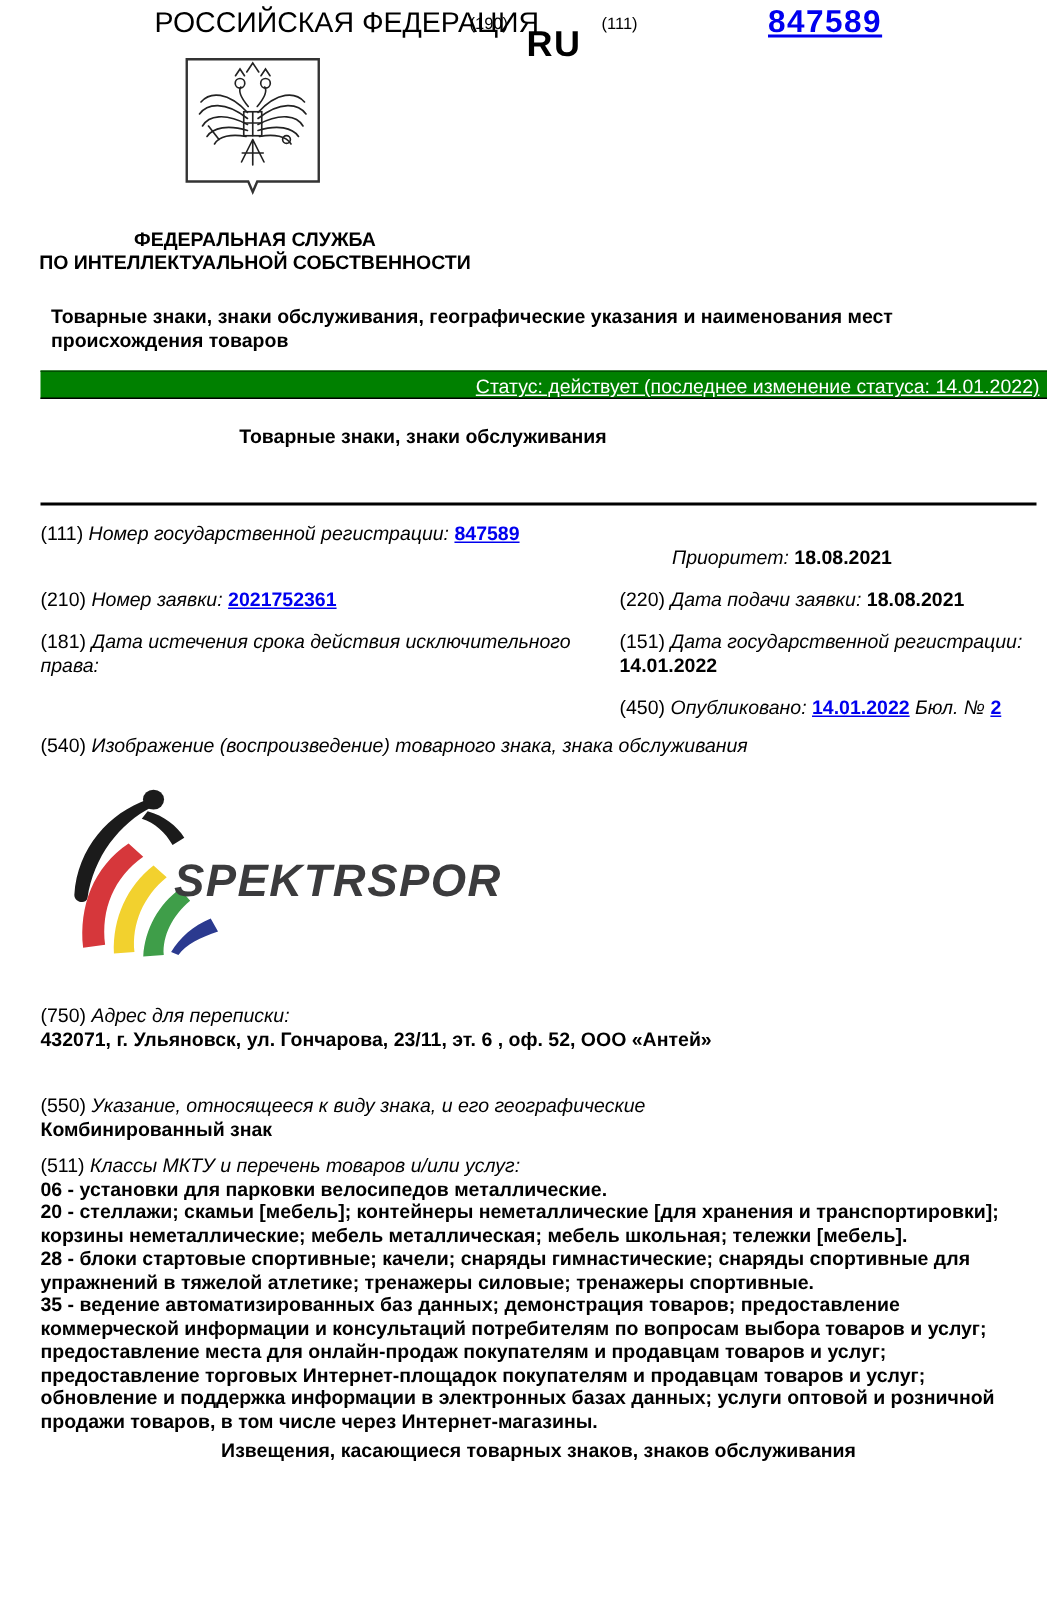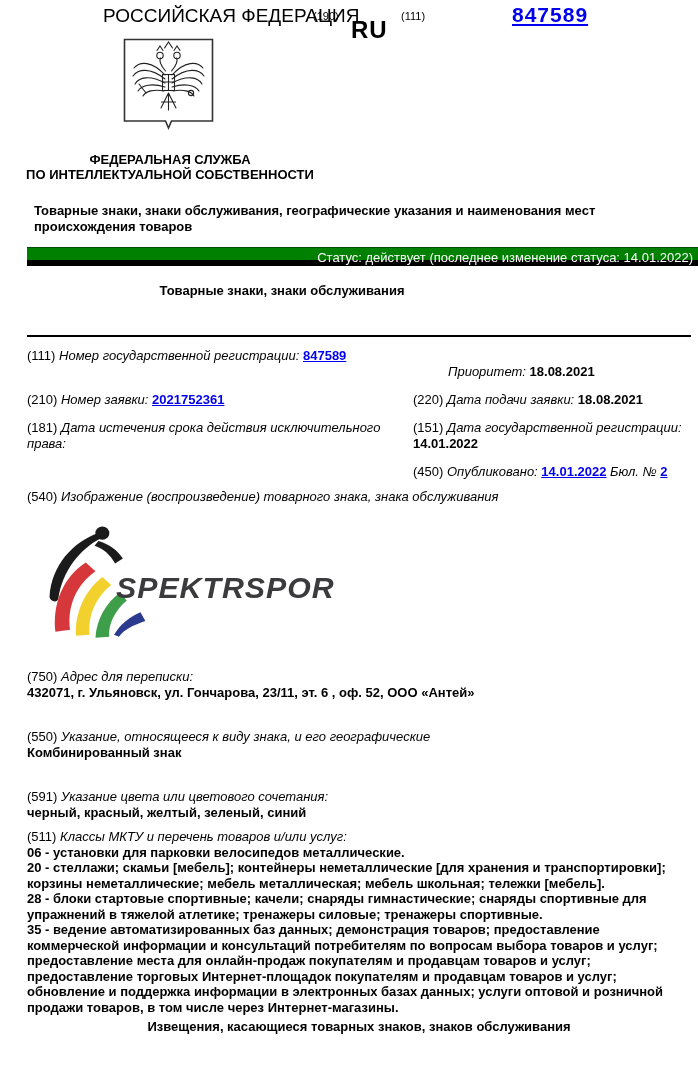--- a/index.html
+++ b/index.html
@@ -26,21 +26,21 @@
     position: absolute; left: 512px; top: 7px;
     font-size: 21px; font-weight: bold; letter-spacing: 1px;
     color: #0000EE; text-decoration: underline; cursor: pointer;
   }
   .coa-box { position: absolute; left: 122px; top: 37px; width: 93px; height: 97px; }
   .agency { position: absolute; left: 0; top: 152px; width: 340px; text-align: center; font-weight: bold; line-height: 15px; }
   .doc-subtitle { position: absolute; left: 34px; top: 203px; width: 630px; text-align: left; font-weight: bold; }
   .status-bar {
     position: absolute; left: 27px; top: 247px; width: 671px; height: 19px;
     color: #fff; text-align: right; line-height: 19px; padding-right: 5px;
-    border-top: 1px solid #014d01; border-bottom: 6px solid #000000;
+    border-top: 1px solid #014d01; border-bottom: 1px solid #000000; text-decoration: underline;
   }
   .section-title { position: absolute; left: 0; top: 283px; width: 564px; text-align: center; font-weight: bold; }
   .rule-top { position: absolute; left: 27px; top: 335px; width: 664px; height: 0; border-top: 2px solid #000; }
 
   
   .content { position: absolute; left: 27px; top: 348px; width: 664px; }
 
   .fields-grid { display: grid; grid-template-columns: 386px 1fr; row-gap: 12px; }
   .field p, .field { margin: 0; }
   .code { font-style: normal; }
@@ -190,25 +190,20 @@
       <span class="lbl">Адрес для переписки:</span>
       <span class="val-block">432071, г. Ульяновск, ул. Гончарова, 23/11, эт. 6 , оф. 52, ООО «Антей»</span>
     </div>
 
     <div class="para">
       <span class="code">(550)</span>
       <span class="lbl">Указание, относящееся к виду знака, и его географические</span>
       <span class="val-block">Комбинированный знак</span>
     </div>
 
-    <div class="para">
-      <span class="code">(591)</span>
-      <span class="lbl">Указание цвета или цветового сочетания:</span>
-      <span class="val-block">черный, красный, желтый, зеленый, синий</span>
-    </div>
 
     <div class="mktu">
       <div>
         <span class="code">(511)</span>
         <span class="lbl">Классы МКТУ и перечень товаров и/или услуг:</span>
       </div>
       <div class="class-item">06 - установки для парковки велосипедов металлические.</div>
       <div class="class-item">20 - стеллажи; скамьи [мебель]; контейнеры неметаллические [для хранения и транспортировки]; корзины неметаллические; мебель металлическая; мебель школьная; тележки [мебель].</div>
       <div class="class-item">28 - блоки стартовые спортивные; качели; снаряды гимнастические; снаряды спортивные для упражнений в тяжелой атлетике; тренажеры силовые; тренажеры спортивные.</div>
       <div class="class-item">35 - ведение автоматизированных баз данных; демонстрация товаров; предоставление коммерческой информации и консультаций потребителям по вопросам выбора товаров и услуг; предоставление места для онлайн-продаж покупателям и продавцам товаров и услуг; предоставление торговых Интернет-площадок покупателям и продавцам товаров и услуг; обновление и поддержка информации в электронных базах данных; услуги оптовой и розничной продажи товаров, в том числе через Интернет-магазины.</div>

